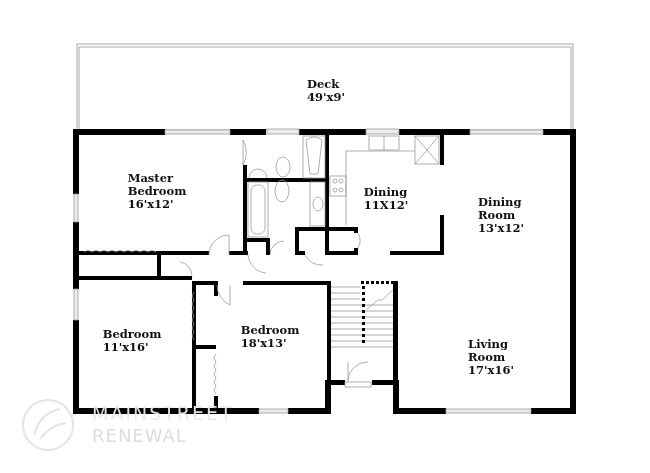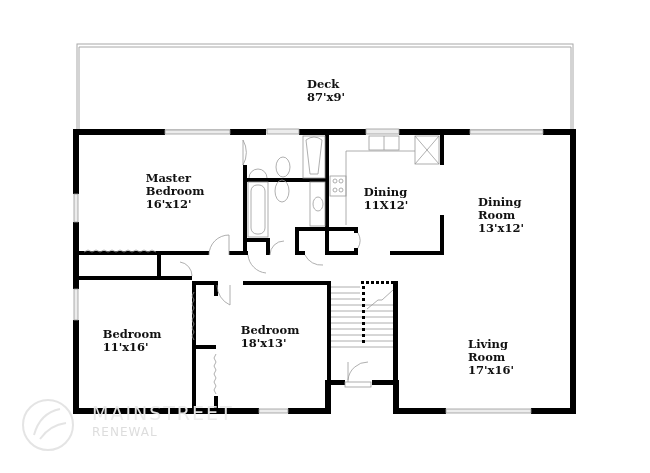--- a/index.html
+++ b/index.html
@@ -2,21 +2,21 @@
 <html><head>
 <meta charset="utf-8">
 <style>
   html, body { margin: 0; padding: 0; background: #ffffff; }
   body { width: 650px; height: 473px; position: relative; overflow: hidden; font-family: "DejaVu Serif", serif; }
   #plan { position: absolute; left: 0; top: 0; }
   .label { position: absolute; font-family: "DejaVu Serif", serif; font-weight: bold; font-size: 11.5px; line-height: 13px; color: #111; transform: translateX(-50%); white-space: nowrap; }
   .label .dim { display: block; }
   .watermark { position: absolute; left: 20px; top: 395px; width: 260px; height: 60px; }
   .wm-text1 { position: absolute; left: 72px; top: 7px; font-family: "DejaVu Sans", sans-serif; font-size: 19px; letter-spacing: 2px; color: rgba(235,235,235,0.95); font-weight: normal; }
-  .wm-text2 { position: absolute; left: 72px; top: 30px; font-family: "DejaVu Sans", sans-serif; font-size: 12px; letter-spacing: 1px; color: rgba(215,215,215,0.85); }
+  .wm-text2 { position: absolute; left: 72px; top: 30px; font-family: "DejaVu Sans", sans-serif; font-size: 18px; letter-spacing: 1px; color: rgba(215,215,215,0.85); }
 </style>
 </head>
 <body>
 
 <svg id="plan" width="650" height="473" viewBox="0 0 650 473" xmlns="http://www.w3.org/2000/svg">
 
   <g fill="none" stroke="#a8a8a8" stroke-width="1">
     <rect x="77" y="44" width="496" height="86"></rect>
     <line x1="79" y1="47" x2="571" y2="47"></line>
     <line x1="79" y1="47" x2="79" y2="130"></line>
@@ -184,24 +184,24 @@
     <line x1="384" y1="136" x2="384" y2="150"></line>
 
     <rect x="415" y="136" width="24" height="28"></rect>
     <line x1="415" y1="136" x2="439" y2="164"></line>
     <line x1="439" y1="136" x2="415" y2="164"></line>
   </g>
 </svg>
 
 <div class="label" style="left:326px; top:78px;">
   <span>Deck</span>
-  <span class="dim">87'x9'</span>
-</div>
-
-<div class="label" style="left:175px; top:172px;">
+  <span class="dim">49'x9'</span>
+</div>
+
+<div class="label" style="left:157px; top:172px;">
   <span class="dim">Master</span>
   <span class="dim">Bedroom</span>
   <span class="dim">16'x12'</span>
 </div>
 
 <div class="label" style="left:386px; top:186px;">
   <span class="dim">Dining</span>
   <span class="dim">11X12'</span>
 </div>
 

